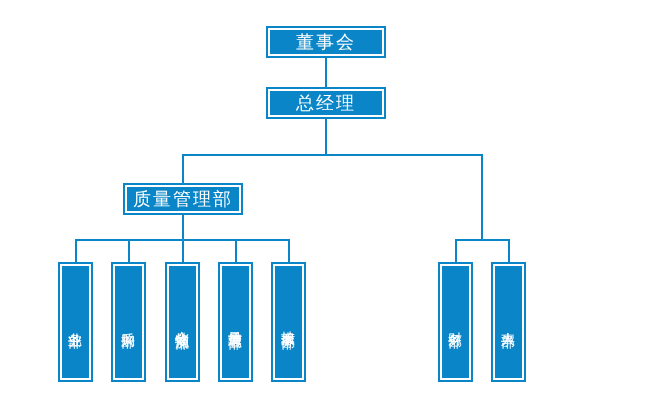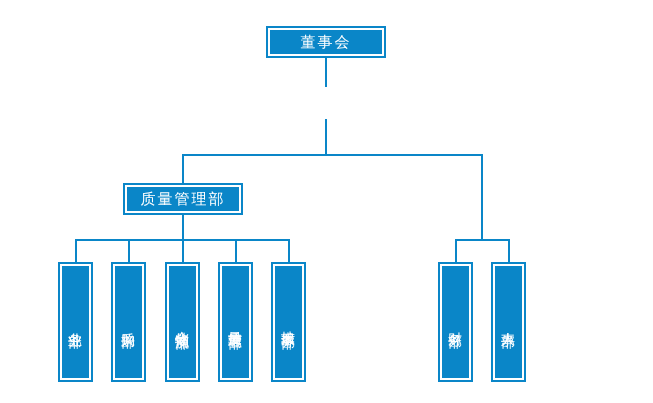--- a/index.html
+++ b/index.html
@@ -21,21 +21,21 @@
     background: var(--node-fill, #0a86c8);
     border: 2px solid var(--node-border, #0a86c8);
     box-shadow: inset 0 0 0 2px #ffffff;
     color: var(--node-text, #ffffff);
     display: flex;
     align-items: center;
     justify-content: center;
     text-align: center;
   }
   .hbox {
-    font-size: 15px;
+    font-size: 18px;
     letter-spacing: 2px;
     line-height: 1;
     padding-left: 0; 
   }
   .vbox {
     writing-mode: vertical-lr;
     text-orientation: upright;
     font-size: 14px;
     letter-spacing: 1px;
     line-height: 1;
@@ -65,20 +65,21 @@
   <div class="line v" style="left:181.5px; top:240px; height:22px;"></div>
   <div class="line v" style="left:234.5px; top:240px; height:22px;"></div>
   <div class="line v" style="left:287.5px; top:240px; height:22px;"></div>
 
   <div class="line h" style="left:454.5px; top:239px; width:55px;"></div>
   <div class="line v" style="left:454.5px; top:240px; height:22px;"></div>
   <div class="line v" style="left:507.5px; top:240px; height:22px;"></div>
 
   <div class="node hbox" style="left:266px; top:26px; width:120px; height:32px;">董事会</div>
 
+  <div class="node hbox" style="left:266px; top:87px; width:120px; height:32px;">总经理</div>
 
   <div class="node hbox" style="left:123px; top:183px; width:120px; height:32px;">质量管理部</div>
 
   <div class="node vbox" style="left:58px;  top:262px; width:35px; height:120px;">业务部</div>
   <div class="node vbox" style="left:111px; top:262px; width:35px; height:120px;">采购部</div>
   <div class="node vbox" style="left:165px; top:262px; width:35px; height:120px;">仓储物流部</div>
   <div class="node vbox" style="left:218px; top:262px; width:35px; height:120px;">质量管理部</div>
   <div class="node vbox" style="left:271px; top:262px; width:35px; height:120px;">技术服务部</div>
 
   <div class="node vbox" style="left:438px; top:262px; width:35px; height:120px;">财务部</div>

